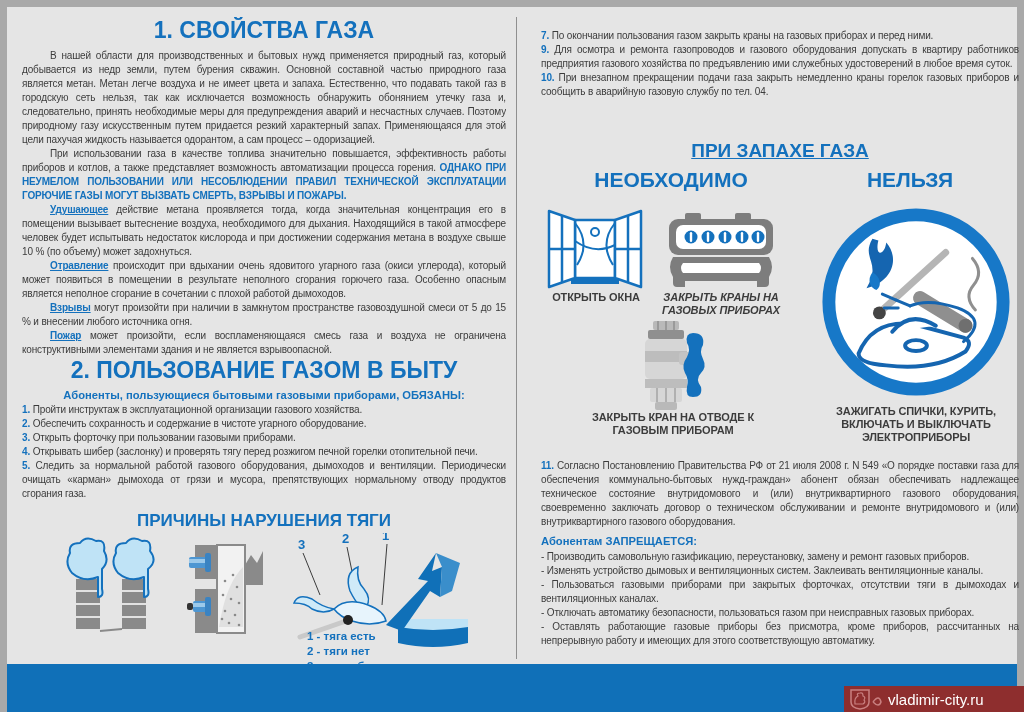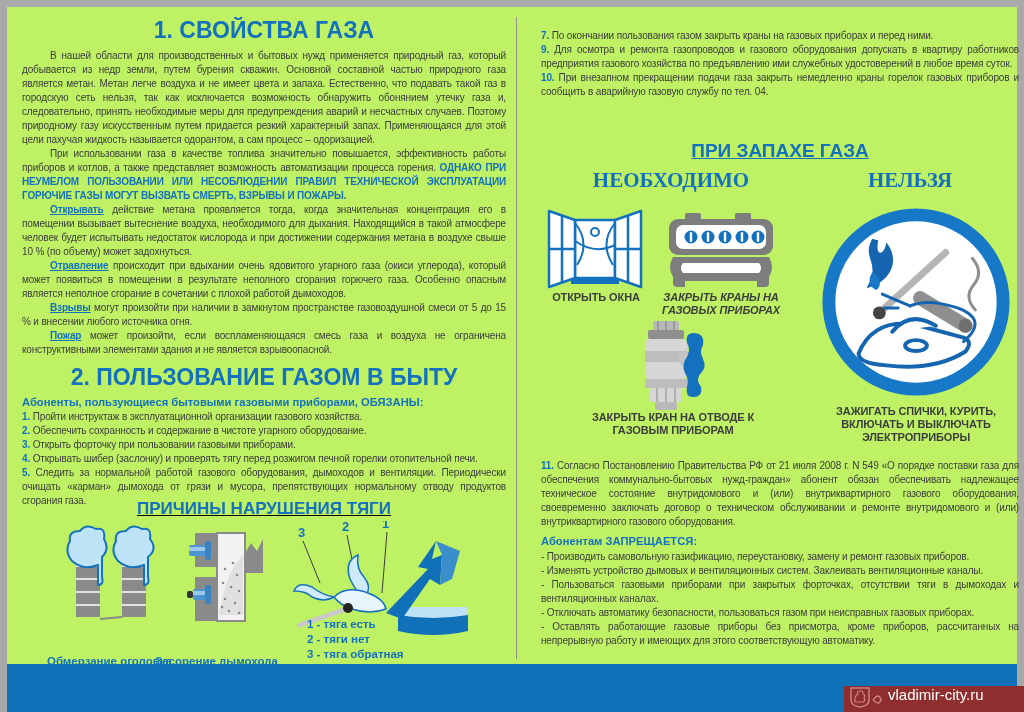--- a/index.html
+++ b/index.html
@@ -4,107 +4,107 @@
 <style>
   html,body{margin:0;padding:0;}
   body{
     width:1024px;height:712px;position:relative;overflow:hidden;
     background:#a9a9a9;
     font-family:"Liberation Sans",sans-serif;
     -webkit-font-smoothing:antialiased;
   }
   .paper{
     position:absolute;left:7px;top:7px;right:7px;bottom:0;
-    background:#bef264;
+    background:#e5e5e5;
   }
   .divider{
     position:absolute;left:509px;top:10px;height:642px;width:1px;
     background:#8f8f8f;
   }
   
   .body{
     font-size:10px;line-height:14px;color:#3c3c3c;
     text-align:justify;letter-spacing:-0.15px;margin:0;
   }
   .ind{text-indent:28px;}
   .warn{color:#1471bd;font-weight:bold;}
   .term{color:#1471bd;font-weight:bold;text-decoration:underline;}
   .num{color:#1471bd;font-weight:bold;}
   .sec-title{
     color:#1471bd;font-size:23px;font-weight:bold;text-align:center;
     margin:0 0 5px 0;letter-spacing:0;
   }
   .subhead{
-    color:#1471bd;font-weight:bold;font-size:11.2px;text-align:left;
+    color:#1471bd;font-weight:bold;font-size:11.2px;text-align:center;
     margin:5px 0 2px 0;
   }
   .fig-caption{color:#1471bd;font-weight:bold;font-size:11.5px;text-align:center;}
   .legend-line{color:#1471bd;font-weight:bold;font-size:11.5px;line-height:15px;}
   .icon-label{
     font-size:11px;font-weight:bold;color:#3c3c3c;text-align:center;line-height:13px;
     letter-spacing:-0.1px;
   }
   
   .left-text{
     position:absolute;left:15px;top:10px;width:484px;height:494px;overflow:hidden;
   }
   .left-figs{
-    position:absolute;left:15px;top:492px;width:484px;height:152px;text-decoration:underline;
+    position:absolute;left:15px;top:504px;width:484px;height:152px;
   }
   .figs-box{position:absolute;left:0;top:26px;width:484px;height:126px;}
   .draft-title{font-size:17px;margin:0;}
   
   .right-rules{position:absolute;left:534px;top:22px;width:478px;height:108px;overflow:hidden;}
   .smell-title{
     position:absolute;left:534px;top:133px;width:478px;text-align:center;
     color:#1471bd;font-size:19px;font-weight:bold;
   }
   .smell-title span{text-decoration:underline;text-align:right;}
-  .neednot-row{position:absolute;left:534px;top:161px;width:478px;display:flex;font-family:Liberation Serif, serif;}
+  .neednot-row{position:absolute;left:534px;top:161px;width:478px;display:flex;}
   .neednot-row .need{width:260px;text-align:center;color:#1471bd;font-size:21px;font-weight:bold;}
   .neednot-row .not{flex:1;text-align:center;color:#1471bd;font-size:21px;font-weight:bold;}
   .smell-icons{position:absolute;left:534px;top:190px;width:478px;height:258px;}
   .win-svg{position:absolute;left:4px;top:12px;}
   .win-label{position:absolute;left:0px;top:94px;width:110px;}
   .stove-svg{position:absolute;left:124px;top:16px;}
   .stove-label{position:absolute;left:104px;top:94px;width:152px;font-style:italic;}
   .valve-svg{position:absolute;left:90px;top:124px;}
   .valve-label{position:absolute;left:22px;top:214px;width:220px;}
   .ban-svg{position:absolute;left:276px;top:6px;}
   .ban-label{position:absolute;left:284px;top:208px;width:182px;}
   .rule11{position:absolute;left:534px;top:452px;width:478px;}
   .prohibited{position:absolute;left:534px;top:528px;width:478px;height:130px;overflow:hidden;}
   .prohibited .ptitle{color:#1471bd;font-weight:bold;font-size:11.2px;margin:0 0 3px 0;}
   
   .bottom-bar{
     position:absolute;left:0;right:0;top:657px;bottom:0;background:#1070b8;
   }
   .watermark{
     position:absolute;right:0;top:686px;width:180px;height:26px;background:#8e2e2e;
-    display:flex;align-items:flex-start;gap:5px;padding-left:5px;box-sizing:border-box;z-index:6;
+    display:flex;align-items:center;gap:5px;padding-left:5px;box-sizing:border-box;z-index:6;
   }
   .watermark .wm-text{color:#ffffff;font-size:15px;letter-spacing:0;}
   svg text{font-family:"Liberation Sans",sans-serif;}
 </style>
 </head>
 <body>
 
 <div class="paper">
   <div class="divider"></div>
 
   <div class="left-text">
     <h1 class="sec-title">1. СВОЙСТВА ГАЗА</h1>
     <p class="body ind"><span>В нашей области для производственных и бытовых нужд применяется природный газ, который добывается из недр земли, путем бурения скважин. Основной составной частью природного газа является метан. Метан легче воздуха и не имеет цвета и запаха. Естественно, что подавать такой газ в городскую сеть нельзя, так как исключается возможность обнаружить обонянием утечку газа и, следовательно, принять необходимые меры для предупреждения аварий и несчастных случаев. Поэтому природному газу искусственным путем придается резкий характерный запах. Применяющаяся для этой цели пахучая жидкость называется одорантом, а сам процесс – одоризацией.</span></p>
     <p class="body ind"><span>При использовании газа в качестве топлива значительно повышается, эффективность работы приборов и котлов, а также представляет возможность автоматизации процесса горения. </span><span class="warn">ОДНАКО ПРИ НЕУМЕЛОМ ПОЛЬЗОВАНИИ ИЛИ НЕСОБЛЮДЕНИИ ПРАВИЛ ТЕХНИЧЕСКОЙ ЭКСПЛУАТАЦИИ ГОРЮЧИЕ ГАЗЫ МОГУТ ВЫЗВАТЬ СМЕРТЬ, ВЗРЫВЫ И ПОЖАРЫ.</span></p>
-    <p class="body ind"><span class="term">Открывать</span><span> действие метана проявляется тогда, когда значительная концентрация его в помещении вызывает вытеснение воздуха, необходимого для дыхания. Находящийся в такой атмосфере человек будет испытывать недостаток кислорода и при достижении содержания метана в воздухе свыше 10 % (по объему) может задохнуться.</span></p>
+    <p class="body ind"><span class="term">Удушающее</span><span> действие метана проявляется тогда, когда значительная концентрация его в помещении вызывает вытеснение воздуха, необходимого для дыхания. Находящийся в такой атмосфере человек будет испытывать недостаток кислорода и при достижении содержания метана в воздухе свыше 10 % (по объему) может задохнуться.</span></p>
     <p class="body ind"><span class="term">Отравление</span><span> происходит при вдыхании очень ядовитого угарного газа (окиси углерода), который может появиться в помещении в результате неполного сгорания горючего газа. Особенно опасным является неполное сгорание в сочетании с плохой работой дымоходов.</span></p>
     <p class="body ind"><span class="term">Взрывы</span><span> могут произойти при наличии в замкнутом пространстве газовоздушной смеси от 5 до 15 % и внесении любого источника огня.</span></p>
     <p class="body ind"><span class="term">Пожар</span><span> может произойти, если воспламеняющаяся смесь газа и воздуха не ограничена конструктивными элементами здания и не является взрывоопасной.</span></p>
 
-    <h1 class="sec-title" style="margin-top:7px;">2. ПОЛЬЗОВАНИЕ ГАЗОМ В БЫТУ</h1>
+    <h1 class="sec-title" style="">2. ПОЛЬЗОВАНИЕ ГАЗОМ В БЫТУ</h1>
     <div class="subhead">Абоненты, пользующиеся бытовыми газовыми приборами, ОБЯЗАНЫ:</div>
     <p class="body"><span class="num">1.</span> <span>Пройти инструктаж в эксплуатационной организации газового хозяйства.</span></p>
     <p class="body"><span class="num">2.</span> <span>Обеспечить сохранность и содержание в чистоте угарного оборудование.</span></p>
     <p class="body"><span class="num">3.</span> <span>Открыть форточку при пользовании газовыми приборами.</span></p>
     <p class="body"><span class="num">4.</span> <span>Открывать шибер (заслонку) и проверять тягу перед розжигом печной горелки отопительной печи.</span></p>
     <p class="body"><span class="num">5.</span> <span>Следить за нормальной работой газового оборудования, дымоходов и вентиляции. Периодически очищать «карман» дымохода от грязи и мусора, препятствующих нормальному отводу продуктов сгорания газа.</span></p>
 
   </div>
 
   <div class="left-figs">

